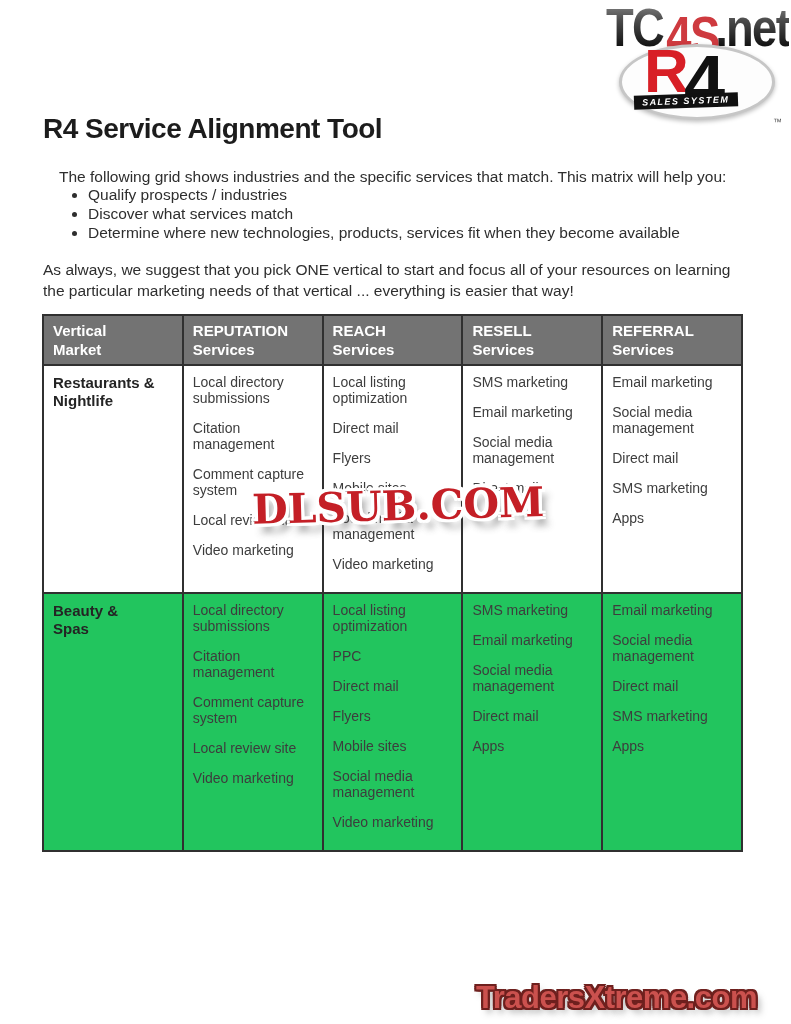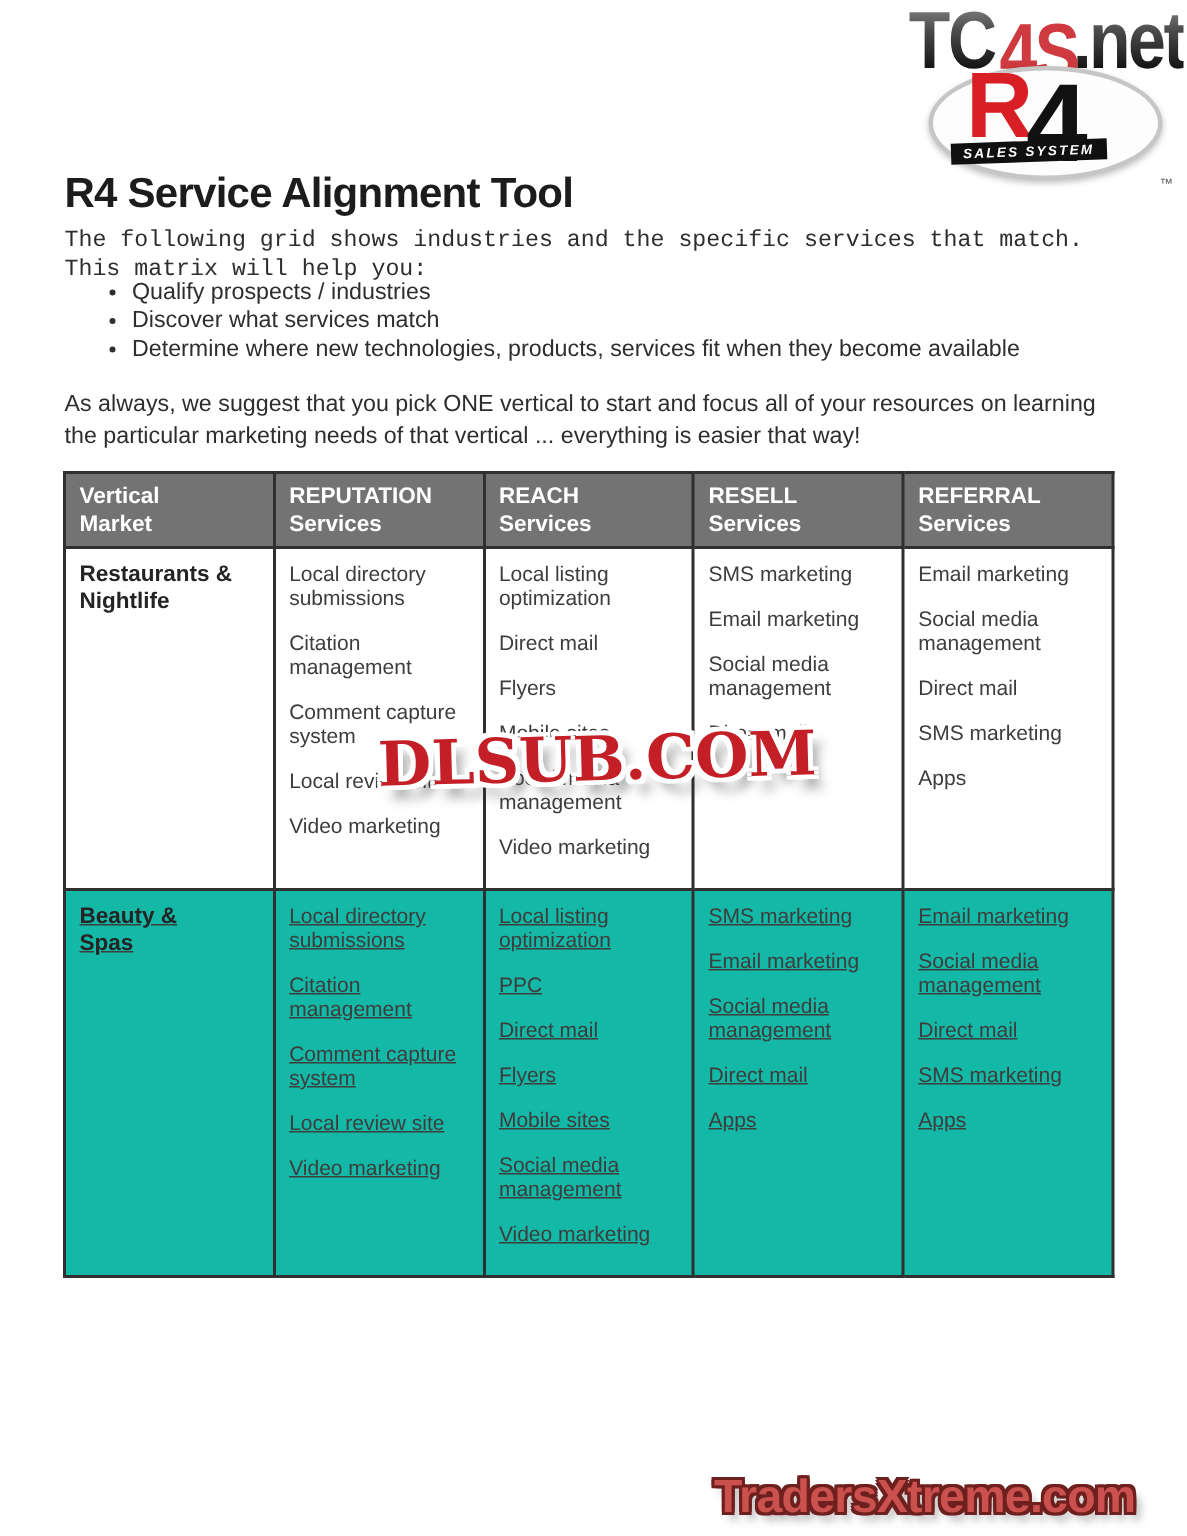--- a/index.html
+++ b/index.html
@@ -32,39 +32,39 @@
   .r4-4{position:absolute;left:62px;top:-8px;font-size:74px;font-weight:900;color:#111;}
   .r4-banner{
     position:absolute;left:12px;bottom:9px;background:#101010;color:#fff;
     font-size:9px;font-style:italic;font-weight:bold;letter-spacing:1.5px;
     padding:2px 8px;white-space:nowrap;transform:rotate(-2deg);
   }
   .r4-tm{position:absolute;right:-10px;bottom:-10px;font-size:9px;color:#555;}
 
   
   .title{position:absolute;left:43px;top:113px;margin:0;font-size:28px;font-weight:800;color:#1c1c1c;letter-spacing:-0.5px;}
-  .intro{position:absolute;left:43px;top:151px;width:710px;margin:0;font-size:15.5px;line-height:19px;color:#2e2e2e;font-family:Liberation Mono, monospace;}
+  .intro{position:absolute;left:43px;top:151px;width:710px;margin:16px;font-size:15.5px;line-height:19px;color:#2e2e2e;}
   .bullets{position:absolute;left:68px;top:186px;margin:0;padding-left:20px;font-size:15.5px;line-height:18.5px;color:#2e2e2e;}
   .bullets li{margin-bottom:0.5px;}
   .note{position:absolute;left:43px;top:259px;width:706px;margin:0;font-size:15.5px;line-height:21px;color:#2e2e2e;}
 
   
   .tbl-wrap{position:absolute;left:42px;top:314px;width:701px;}
   table.services{width:701px;table-layout:fixed;border-collapse:collapse;border:2px solid #262626;}
   .services th{
     width:20%;background:#737373;color:#fff;text-align:left;vertical-align:top;
     font-size:15px;font-weight:bold;line-height:19px;padding:5px 6px 5px 9px;height:32px;
     border:2px solid #303030;
   }
   .services td{
     vertical-align:top;padding:8px 3px 6px 9px;border:2px solid #303030;
     font-size:14px;line-height:16px;color:#3d3d3d;
   }
   .services tbody tr.row-0 td{height:192px;background:#ffffff;margin-left:32px;}
-  .services tbody tr.row-1 td{height:224px;background:#14b8a6;text-decoration:underline;}
+  .services tbody tr.row-1 td{height:224px;background:#22c55e;}
   .market-cell div{font-weight:bold;font-size:15px;color:#242424;line-height:18px;}
   .svc{margin-bottom:14px;min-height:16px;}
 
   
   .wm-center{
     position:absolute;left:252px;top:482px;z-index:5;
     font-family:"DejaVu Serif",serif;font-weight:bold;font-size:41px;letter-spacing:0px;
     color:#c41f26;white-space:nowrap;transform:rotate(-1.5deg);
     text-shadow:
       -3px -3px 0 #fff, 3px -3px 0 #fff, -3px 3px 0 #fff, 3px 3px 0 #fff,

